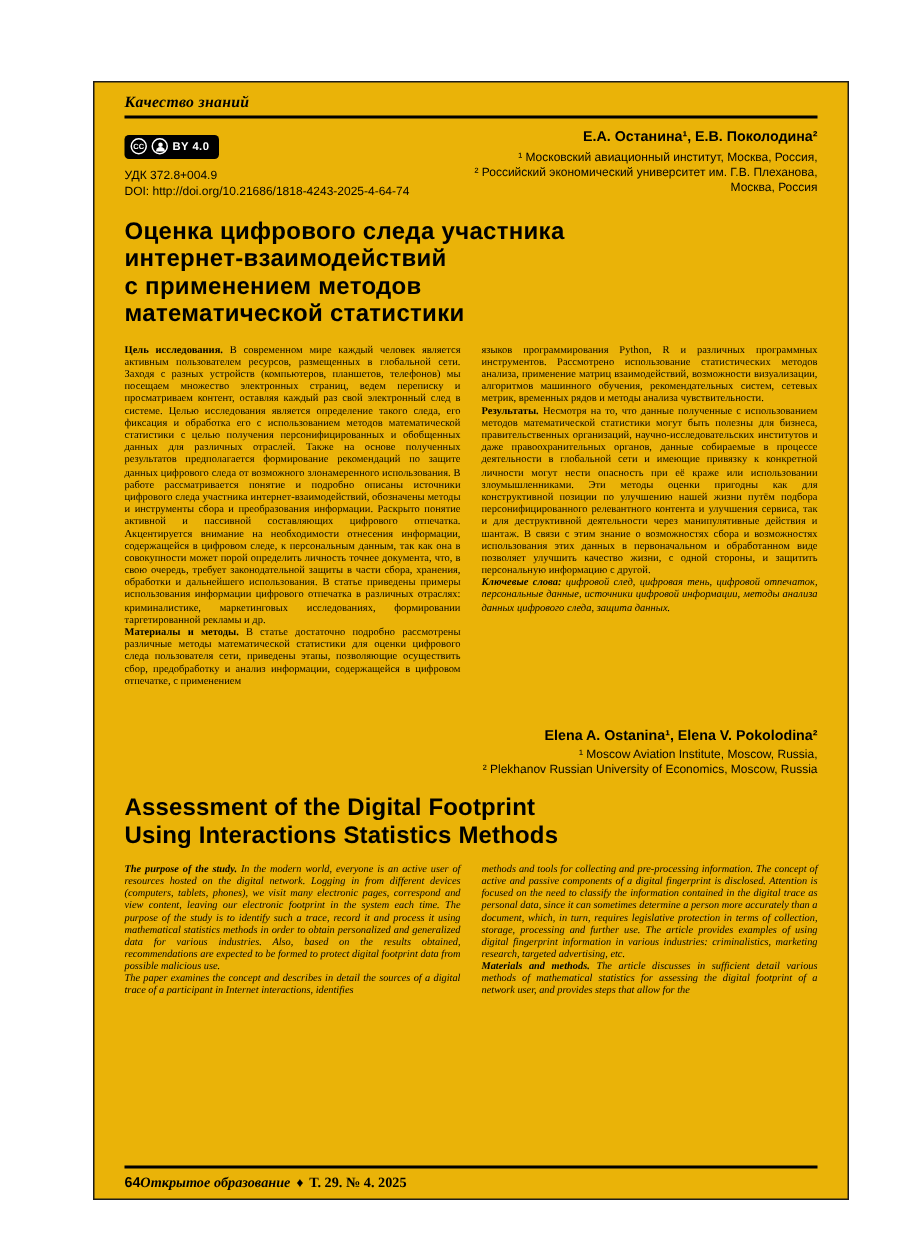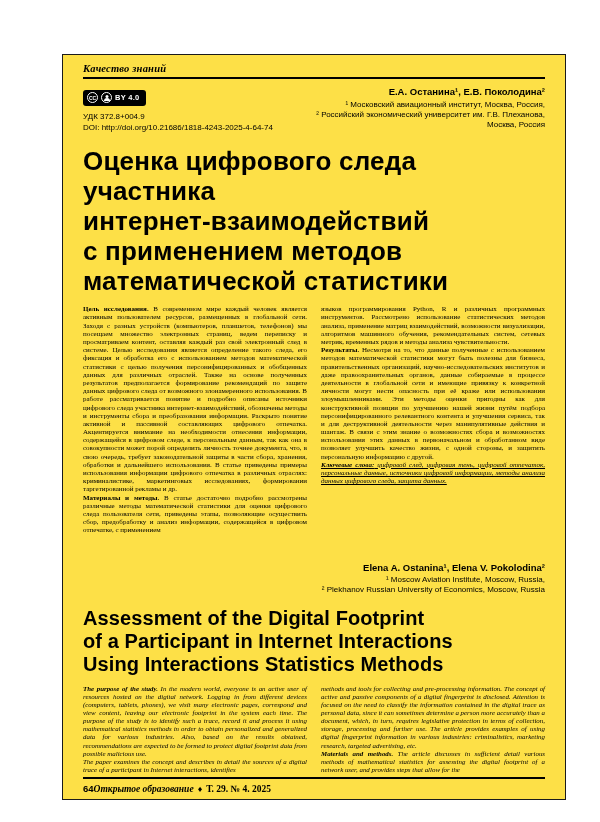--- a/index.html
+++ b/index.html
@@ -1,21 +1,21 @@
 <!DOCTYPE html>
 <html><head>
 <meta charset="utf-8">
 <style>
   * { margin:0; padding:0; box-sizing:border-box; }
   html, body { width:600px; height:822px; background:#ffffff; }
   body { font-family:"Liberation Serif", serif; color:#000; position:relative; }
 
   .page {
     position:absolute; left:62px; top:54px; width:504px; height:746px;
-    border:1.5px solid #1b1b1b; background:#fde047;
+    border:1.5px solid #1b1b1b; background:#eab308;
     padding:8px 20px 0 20px; overflow:hidden;
   }
 
   .running-head { font-family:"Liberation Serif", serif; font-style:italic; font-weight:bold; font-size:10.5px; letter-spacing:.2px; }
   .head-rule { height:1.5px; background:#000; margin-top:3px; }
 
   .meta-row { display:flex; justify-content:space-between; margin-top:7px; }
   .meta-left { width:220px; }
   .cc-badge { display:inline-flex; align-items:center; gap:3px; background:#000; color:#fff; border-radius:3px; padding:2px 6px 2px 4px; height:16px; }
   .cc-circ { width:11px; height:11px; border:1px solid #fff; border-radius:50%; font:bold 5px "Liberation Sans", sans-serif; display:inline-flex; align-items:center; justify-content:center; color:#fff; }
@@ -24,31 +24,31 @@
   .person::after { content:""; position:absolute; bottom:1px; left:50%; transform:translateX(-50%); width:6px; height:3.5px; background:#fff; border-radius:3px 3px 0 0; }
   .cc-label { font:bold 7.5px "Liberation Sans", sans-serif; letter-spacing:.3px; }
   .udk { font:8px "Liberation Sans", sans-serif; margin-top:6px; }
   .doi { font:8px "Liberation Sans", sans-serif; margin-top:2px; }
 
   .meta-right { text-align:right; max-width:260px; }
   .authors { font:bold 9.5px "Liberation Sans", sans-serif; margin-bottom:3px; }
   .affil { font:8px "Liberation Sans", sans-serif; line-height:1.28; }
 
   .title-ru, .title-en { font-family:"Liberation Sans", sans-serif; font-weight:bold; color:#000; }
-  .title-ru { margin-top:14px; font-size:26px; line-height:1.16; letter-spacing:.2px; }
-  .title-en { margin-top:12px; font-size:20px; line-height:1.15; letter-spacing:.1px; }
+  .title-ru { margin-top:14px; font-size:16px; line-height:1.16; letter-spacing:.2px; }
+  .title-en { margin-top:12px; font-size:16px; line-height:1.15; letter-spacing:.1px; }
   .tline { display:block; }
 
   .abstract { display:flex; gap:14px; margin-top:9px; }
   .abstract .col { flex:1; text-align:justify; font-size:7px; line-height:1.17; font-family:"Liberation Serif", serif; }
   .abstract p { margin:0; }
   .lead { font-weight:bold; }
   .abstract-en .col { font-style:italic; font-size:6.9px; }
   .abstract-en .lead { font-style:italic; }
-  .keywords { margin-top:5px; font-style:italic;text-decoration:underline; }
+  .keywords { margin-top:5px; font-style:italic; }
   .keywords .lead { font-style:italic; }
 
   .en-authors { margin-top:27px; text-align:right; }
   .en-authors .authors { margin-bottom:2px; }
 
   .footer { position:absolute; left:20px; right:20px; bottom:5px; }
   .footer-rule { height:2px; background:#000; margin-bottom:4px; }
   .footer-row { display:flex; justify-content:flex-start; align-items:baseline; }
   .page-num { font:bold 9.5px "Liberation Sans", sans-serif; }
   .journal-ref { font:bold 9.5px "Liberation Serif", serif; }
@@ -103,21 +103,20 @@
   </div>
 
   <div class="en-authors">
     <div class="authors">Elena A. Ostanina¹, Elena V. Pokolodina²</div>
     <div class="affil">¹ Moscow Aviation Institute, Moscow, Russia,</div>
     <div class="affil">² Plekhanov Russian University of Economics, Moscow, Russia</div>
   </div>
 
   <h1 class="title-en">
     <span class="tline">Assessment of the Digital Footprint</span>
-    <span class="tline">of a Participant in Internet Interactions</span>
     <span class="tline">Using Interactions Statistics Methods</span>
   </h1>
 
   <div class="abstract abstract-en">
     <div class="col">
       <p><span class="lead">The purpose of the study.</span><span> In the modern world, everyone is an active user of resources hosted on the digital network. Logging in from different devices (computers, tablets, phones), we visit many electronic pages, correspond and view content, leaving our electronic footprint in the system each time. The purpose of the study is to identify such a trace, record it and process it using mathematical statistics methods in order to obtain personalized and generalized data for various industries. Also, based on the results obtained, recommendations are expected to be formed to protect digital footprint data from possible malicious use.</span></p>
       <p><span>The paper examines the concept and describes in detail the sources of a digital trace of a participant in Internet interactions, identifies</span></p>
     </div>
     <div class="col">
       <p><span>methods and tools for collecting and pre-processing information. The concept of active and passive components of a digital fingerprint is disclosed. Attention is focused on the need to classify the information contained in the digital trace as personal data, since it can sometimes determine a person more accurately than a document, which, in turn, requires legislative protection in terms of collection, storage, processing and further use. The article provides examples of using digital fingerprint information in various industries: criminalistics, marketing research, targeted advertising, etc.</span></p>

